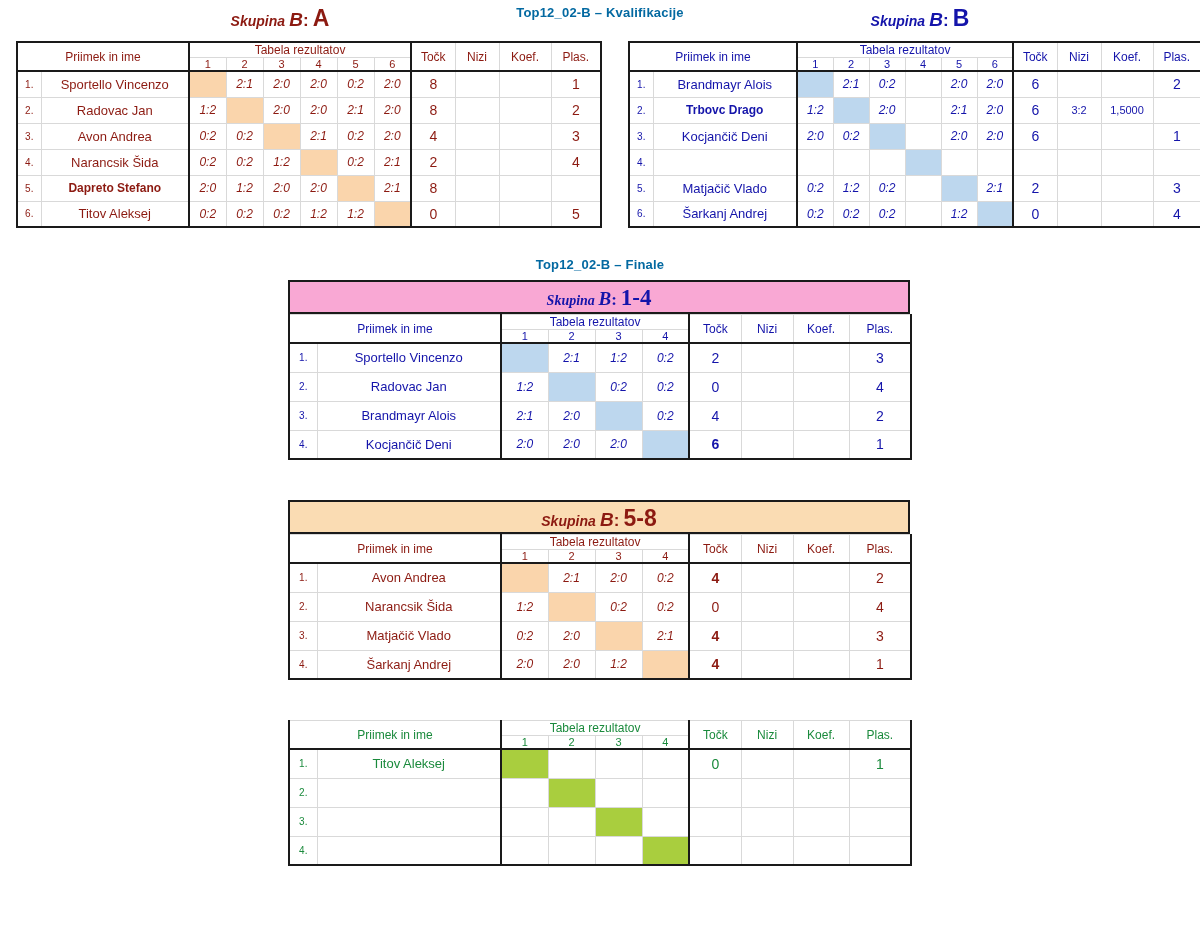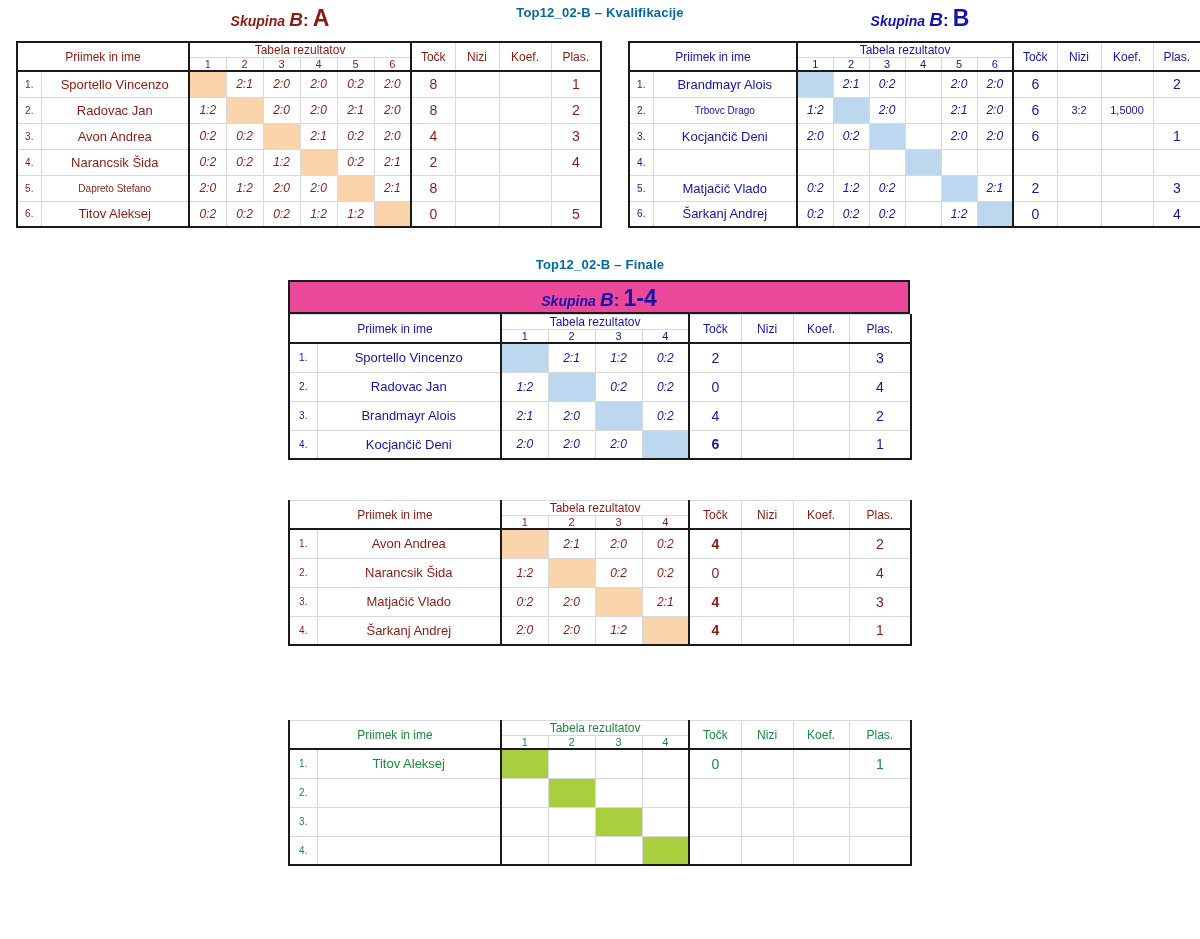--- a/index.html
+++ b/index.html
@@ -78,21 +78,21 @@
     font-size:10px;
     text-align:right;
     padding-right:3px;
     width:22px;
   }
   .pname{
     font-size:13px;
     text-align:left;
     padding-left:4px;
   }
-  .pname.bold{font-weight:normal;font-size:10px;}
+  .pname.bold{font-weight:bold;font-size:12px;}
   .score{
     font-size:12px;
     font-style:italic;
   }
   .pts{font-size:14px;}
   .pts.bold{font-weight:bold;}
   .plas{font-size:14px;}
   .small{font-size:11px;}
 
   
@@ -102,21 +102,21 @@
   .theme-b .diag{background:#BDD7EE;}
   .theme-g{color:#1a8a3c;}
   .theme-g .diag{background:#A9CE3E;}
 
   .bar{
     text-align:center;
     border:2px solid #1a1a1a;
     border-bottom:2px solid #1a1a1a;
     box-sizing:border-box;
   }
-  .bar-cyan{background:#ec4899;}
+  .bar-cyan{background:#f9a8d4;font-family:Liberation Serif, serif;}
   .bar-peach{background:#FADCB3;}
   .bar-green{background:#CCFFCC;}
 
   
   .blk{position:absolute;}
 </style>
 </head>
 <body>
 
 <div class="page-title" style="left:380px;top:5px;width:440px;">Top12_02-B  –  Kvalifikacije</div>
@@ -470,20 +470,27 @@
           <td class="pts bold">6</td>
           <td class="small"></td>
           <td class="small"></td>
           <td class="plas">1</td>
         </tr>
       </tbody>
   </table>
 </div>
 
 <div class="blk" style="left:288px;top:500px;">
+  <div class="bar bar-peach theme-a" style="width:622px;height:34px;line-height:32px;">
+    <span class="skupina">
+      <span class="sk-word">Skupina</span>
+      <span class="sk-b">B</span><span class="sk-colon">:</span>
+      <span class="sk-val">5-8</span>
+    </span>
+  </div>
   <table class="grp theme-a bd-out" style="width:622px;border-top:none !important;">
     <colgroup>
       <col style="width:28px">
         <col style="width:184px">
       <col style="width:47px">
         <col style="width:47px">
         <col style="width:47px">
         <col style="width:47px">
       <col style="width:52px">
         <col style="width:52px">

